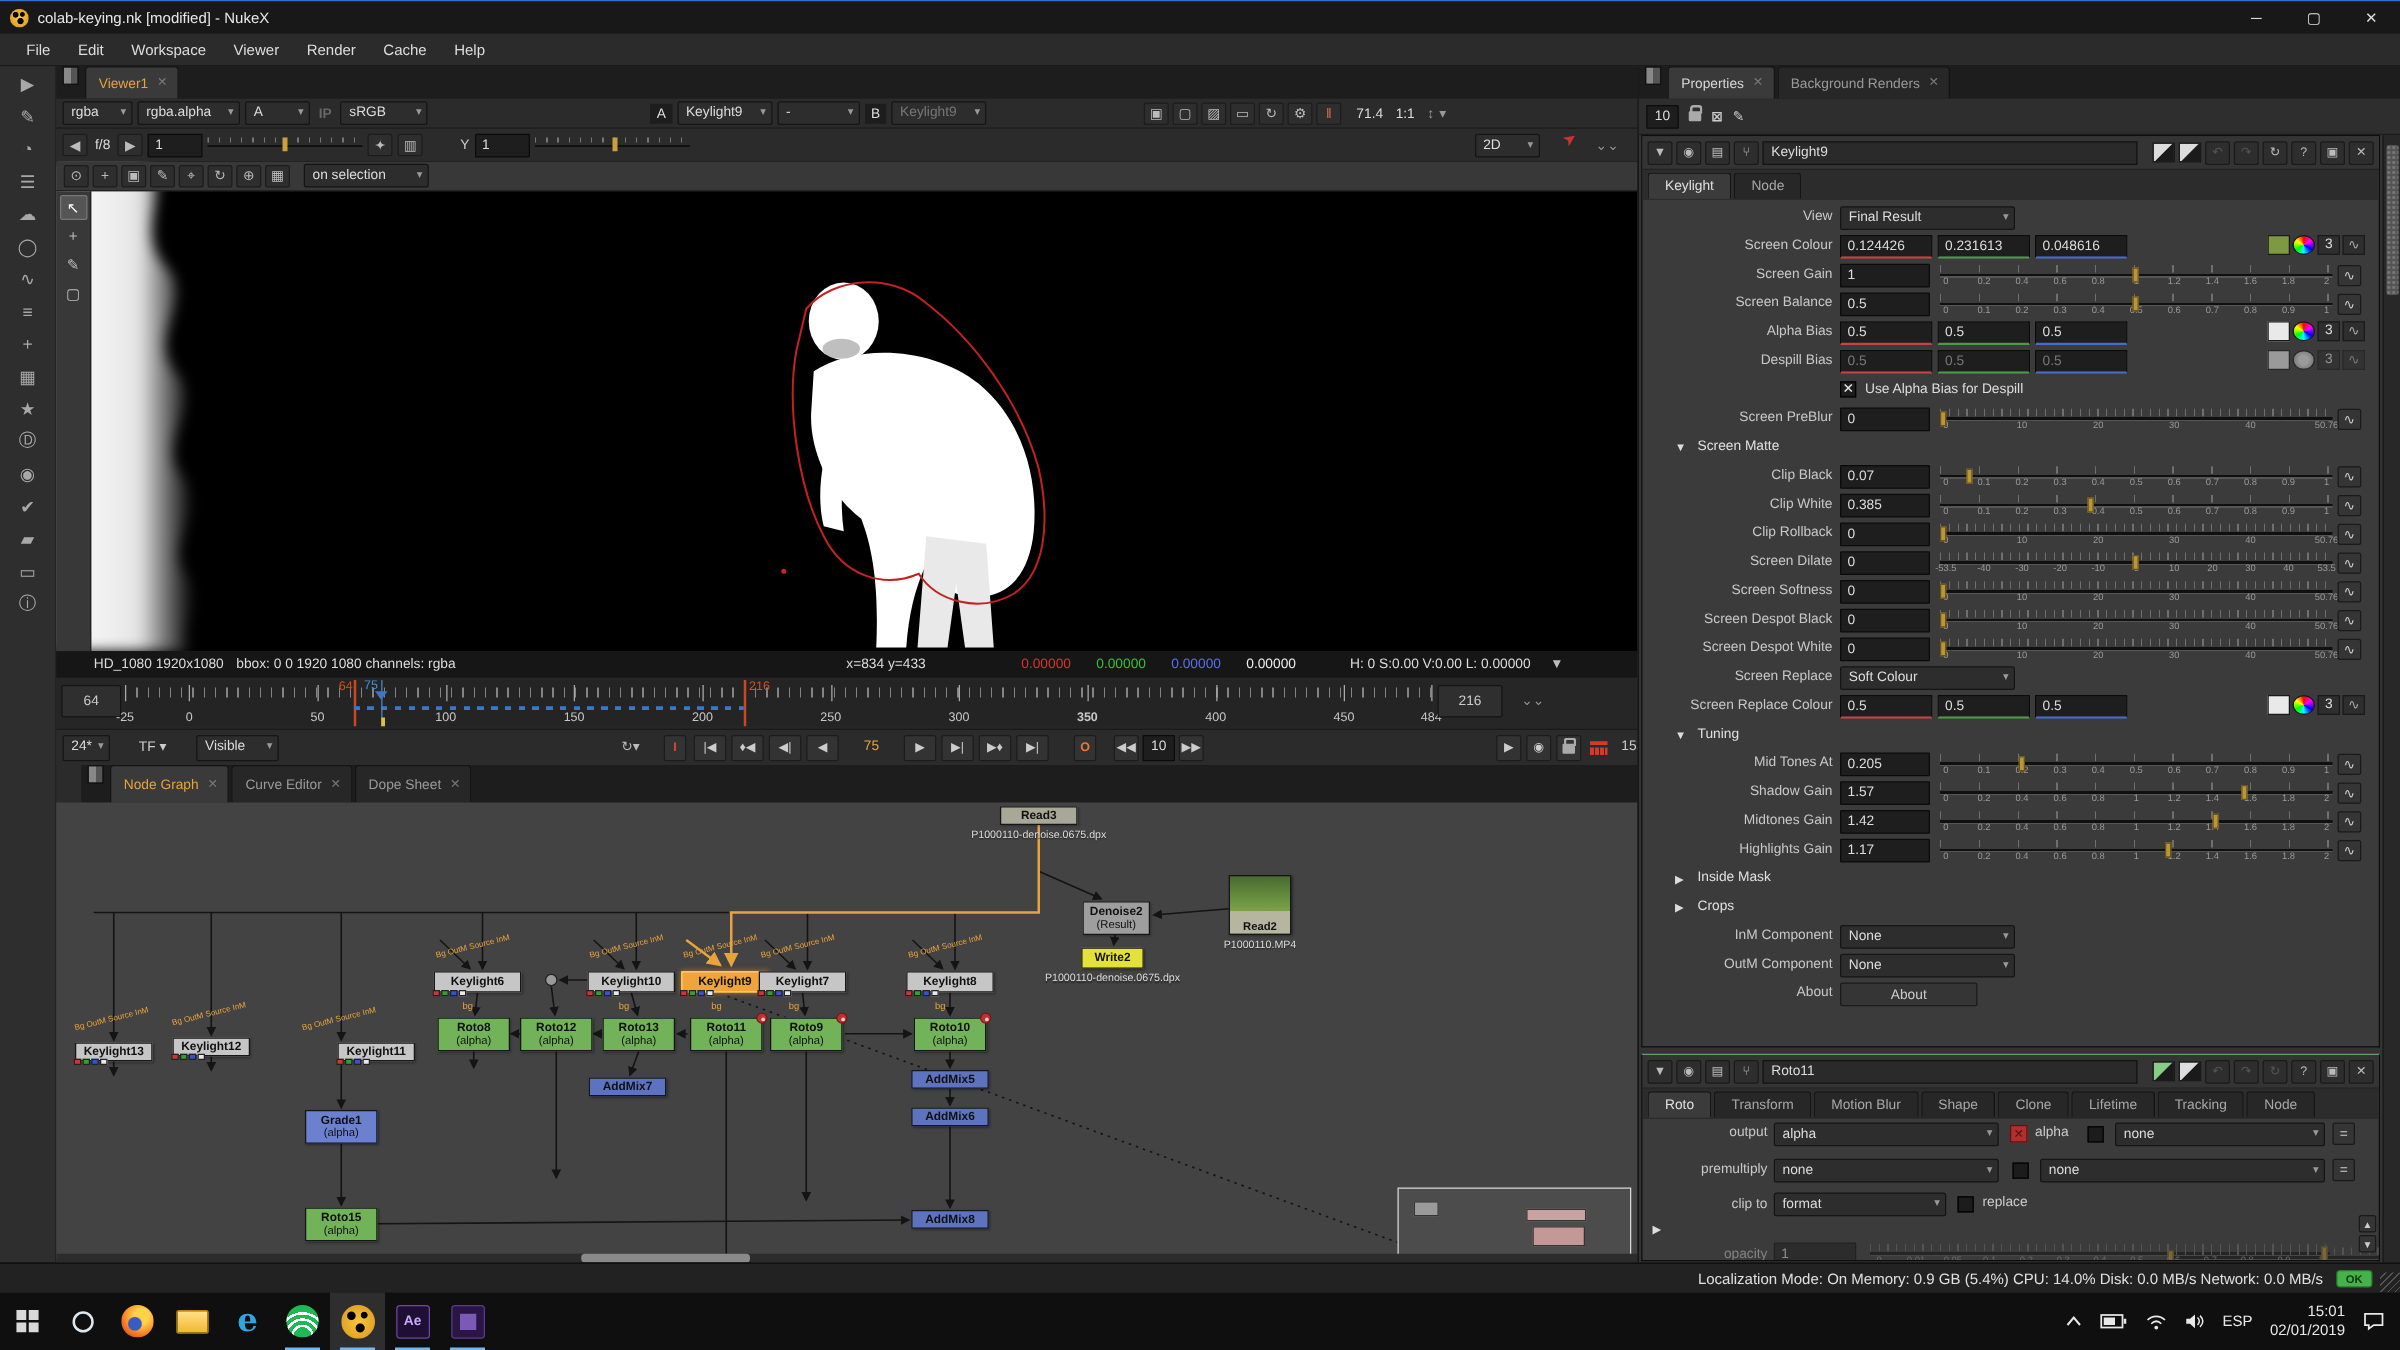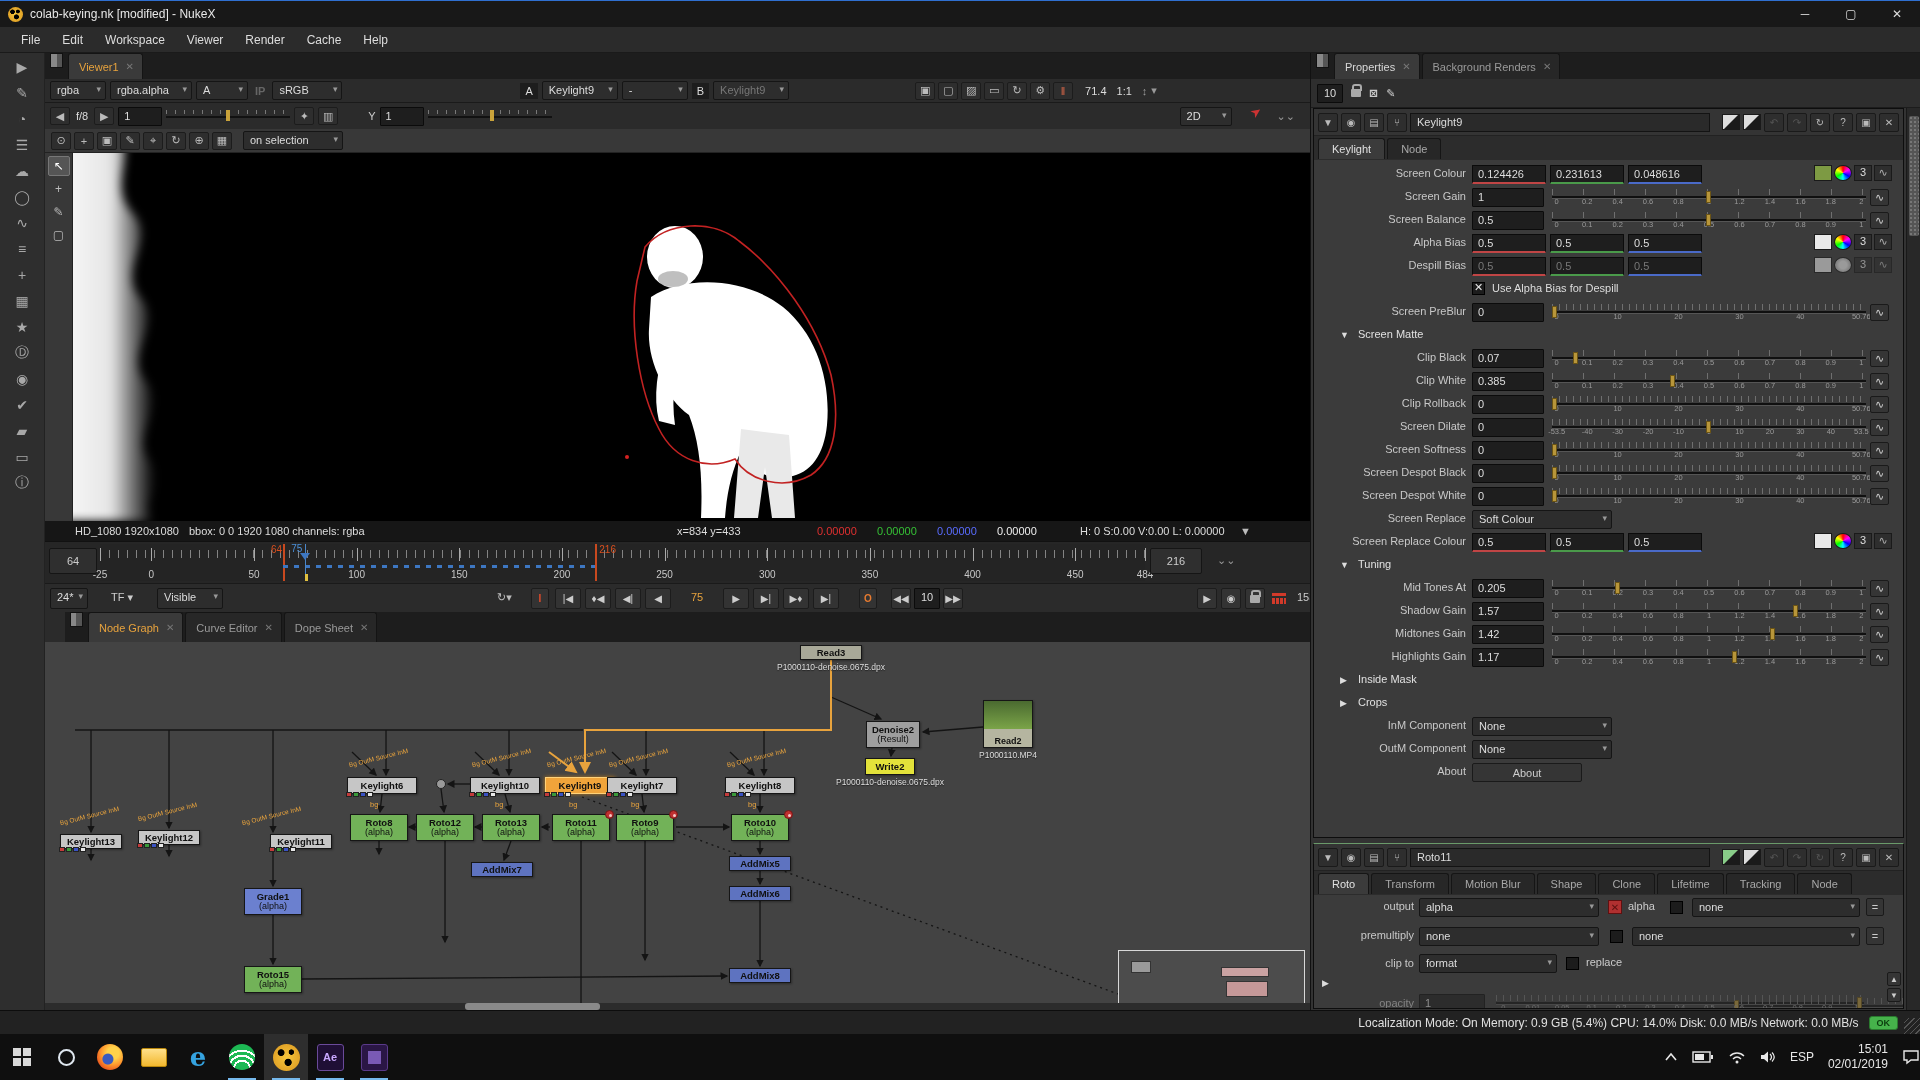--- a/index.html
+++ b/index.html
@@ -114,21 +114,21 @@
   .scrollthumb{position:absolute;left:2px;width:10px;background:#555 radial-gradient(#777 1px,transparent 1.4px);background-size:4px 4px;border-radius:2px;}
   
   #statusbar{position:absolute;left:0;top:1010px;width:1920px;height:24px;background:#222;border-top:1px solid #0d0d0d;display:flex;align-items:center;justify-content:flex-end;color:#e0e0e0;font-size:12px;}
   #ok-badge{background:#46b24b;color:#0c3d0e;font-weight:bold;font-size:9px;border-radius:3px;padding:1px 7px;margin:0 22px 0 10px;border:1px solid #2a7a2e;}
   #grip{position:absolute;right:0;bottom:0;width:16px;height:16px;background:repeating-linear-gradient(135deg,transparent 0 3px,#555 3px 4px);}
   #taskbar{position:absolute;left:0;top:1034px;width:1920px;height:46px;background:#0f0f0f;display:flex;align-items:center;}
   .tk-slot{width:44px;height:46px;display:flex;align-items:center;justify-content:center;position:relative;}
   .tk-slot.open:after{content:"";position:absolute;bottom:0;left:8px;right:8px;height:2px;background:#76b9ed;}
   .tk-slot.activeapp{background:#2e2e2e;}
   .circ{border-radius:50%;display:inline-block;}
-  #tray{margin-left:auto;display:flex;align-items:center;gap:14px;}
+  #tray{margin-left:auto;display:flex;align-items:center;gap:14px;padding-right:12px;}
   #clock{text-align:right;color:#e8e8e8;font-size:12px;line-height:1.25;}
 </style>
 </head>
 <body>
 
 <div id="titlebar">
   <span id="app-icon"></span>
   <span id="title-text">colab-keying.nk [modified] - NukeX</span>
   <span style="margin-left:auto" class="winbtn">─</span>
   <span class="winbtn">▢</span>
@@ -285,21 +285,21 @@
         <span class="tl-label" style="left: 24.558%;">100</span>
         <span class="tl-majortick" style="left: 34.3811%;"></span>
         <span class="tl-label" style="left: 34.3811%;">150</span>
         <span class="tl-majortick" style="left: 44.2043%;"></span>
         <span class="tl-label" style="left: 44.2043%;">200</span>
         <span class="tl-majortick" style="left: 54.0275%;"></span>
         <span class="tl-label" style="left: 54.0275%;">250</span>
         <span class="tl-majortick" style="left: 63.8507%;"></span>
         <span class="tl-label" style="left: 63.8507%;">300</span>
         <span class="tl-majortick" style="left: 73.6739%;"></span>
-        <span class="tl-label" style="left: 73.6739%;">350</span>
+        <span class="tl-label" style="left: 73.6739%; font-weight: bold;">350</span>
         <span class="tl-majortick" style="left: 83.4971%;"></span>
         <span class="tl-label" style="left: 83.4971%;">400</span>
         <span class="tl-majortick" style="left: 93.3202%;"></span>
         <span class="tl-label" style="left: 93.3202%;">450</span>
         <span class="tl-majortick" style="left: 100%;"></span>
         <span class="tl-label" style="left: 100%;">484</span>
         <div class="tl-marker" style="left: 17.4853%;">
           <span class="tl-marker-label">64</span>
         </div>
         <div class="tl-marker" style="left: 47.3477%;">
@@ -617,20 +617,24 @@
       <span class="hbtn">?</span>
       <span class="hbtn">▣</span>
       <span class="hbtn">✕</span>
     </div>
     <div class="ptabs" id="kl-tabs">
         <div class="ptab active">Keylight</div>
         <div class="ptab">Node</div>
       </div>
     <div id="kl-rows" style="position:relative;padding-top:3px">
         <div class="krow">
+          <span class="klabel">View</span>
+          <div class="dd" style="position: absolute; left: 158px; top: 2px; width: 140px;"><span>Final Result</span></div>
+        </div>
+        <div class="krow">
           <span class="klabel">Screen Colour</span>
           <span class="field u0" style="position: absolute; left: 158px; top: 2px; width: 74px;">0.124426</span>
           <span class="field u1" style="position: absolute; left: 236px; top: 2px; width: 74px;">0.231613</span>
           <span class="field u2" style="position: absolute; left: 314px; top: 2px; width: 74px;">0.048616</span>
           <span style="position: absolute; left: 500px; top: 2px; display: flex; gap: 2px;">
             <span class="swd" style="background: rgb(125, 154, 67);"></span>
             <span class="swd" style="background: conic-gradient(rgb(255, 0, 0), rgb(255, 0, 255), rgb(0, 0, 255), rgb(0, 255, 255), rgb(0, 255, 0), rgb(255, 255, 0), rgb(255, 0, 0)); border-radius: 50%;"></span>
             <span class="swd" style="color: rgb(221, 221, 221); text-align: center; background: rgb(46, 46, 46);">3</span>
             <span class="swd" style="color: rgb(170, 170, 170); text-align: center; background: rgb(46, 46, 46);">∿</span>
           </span>

